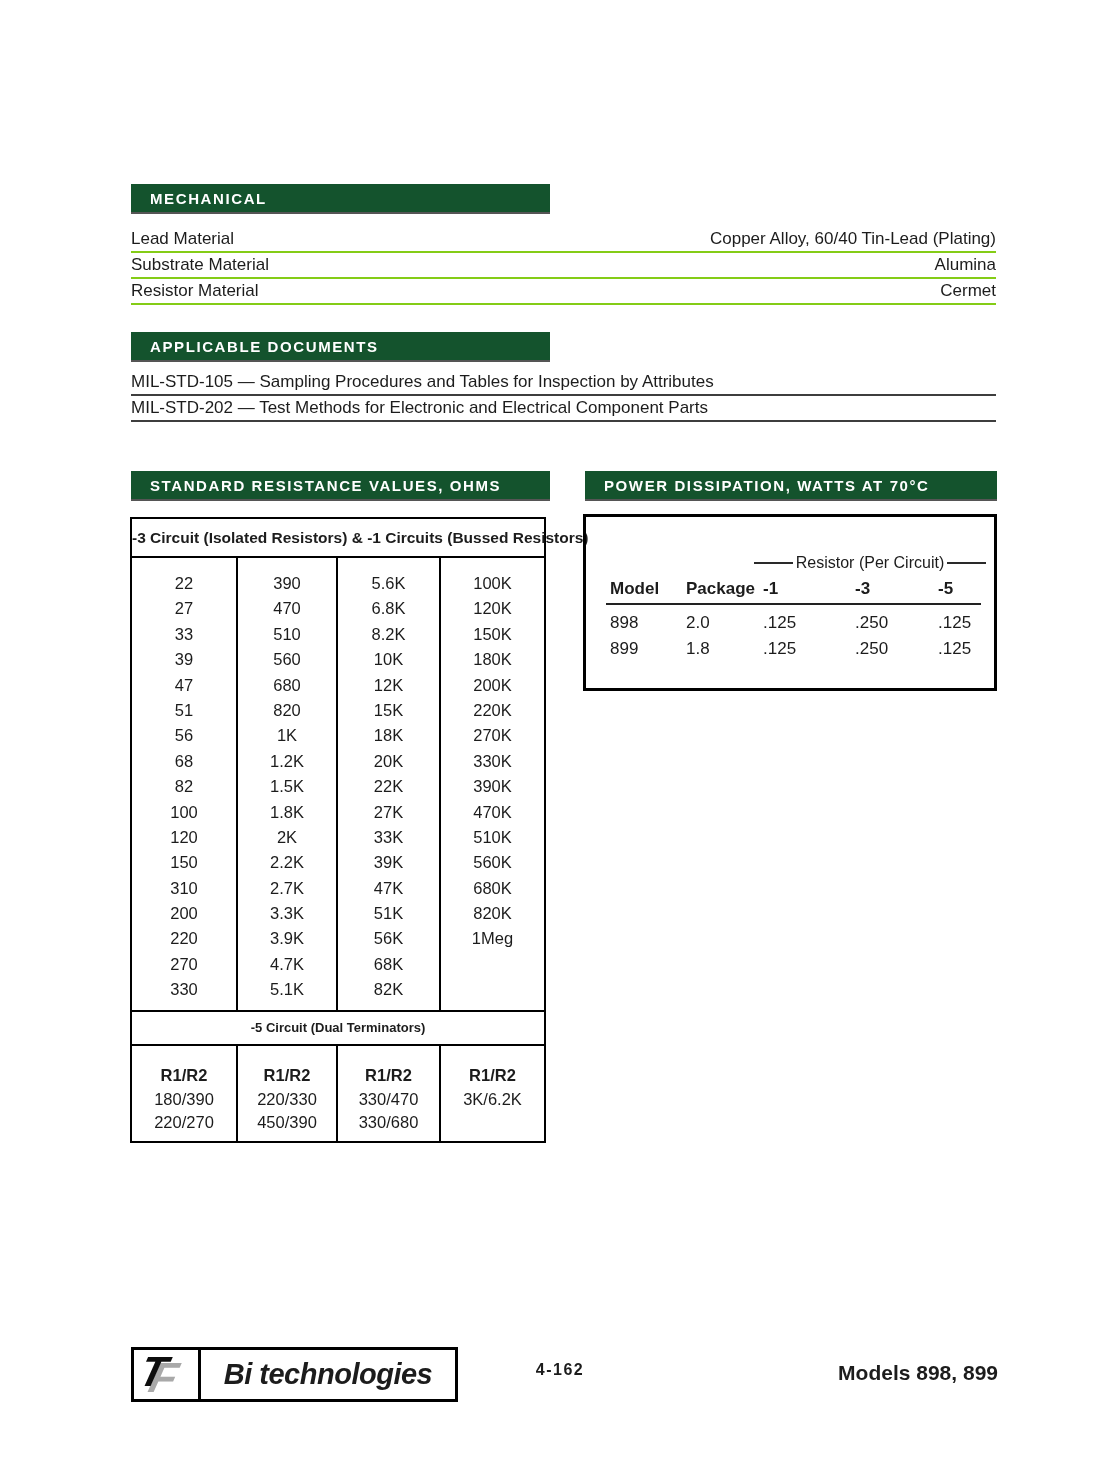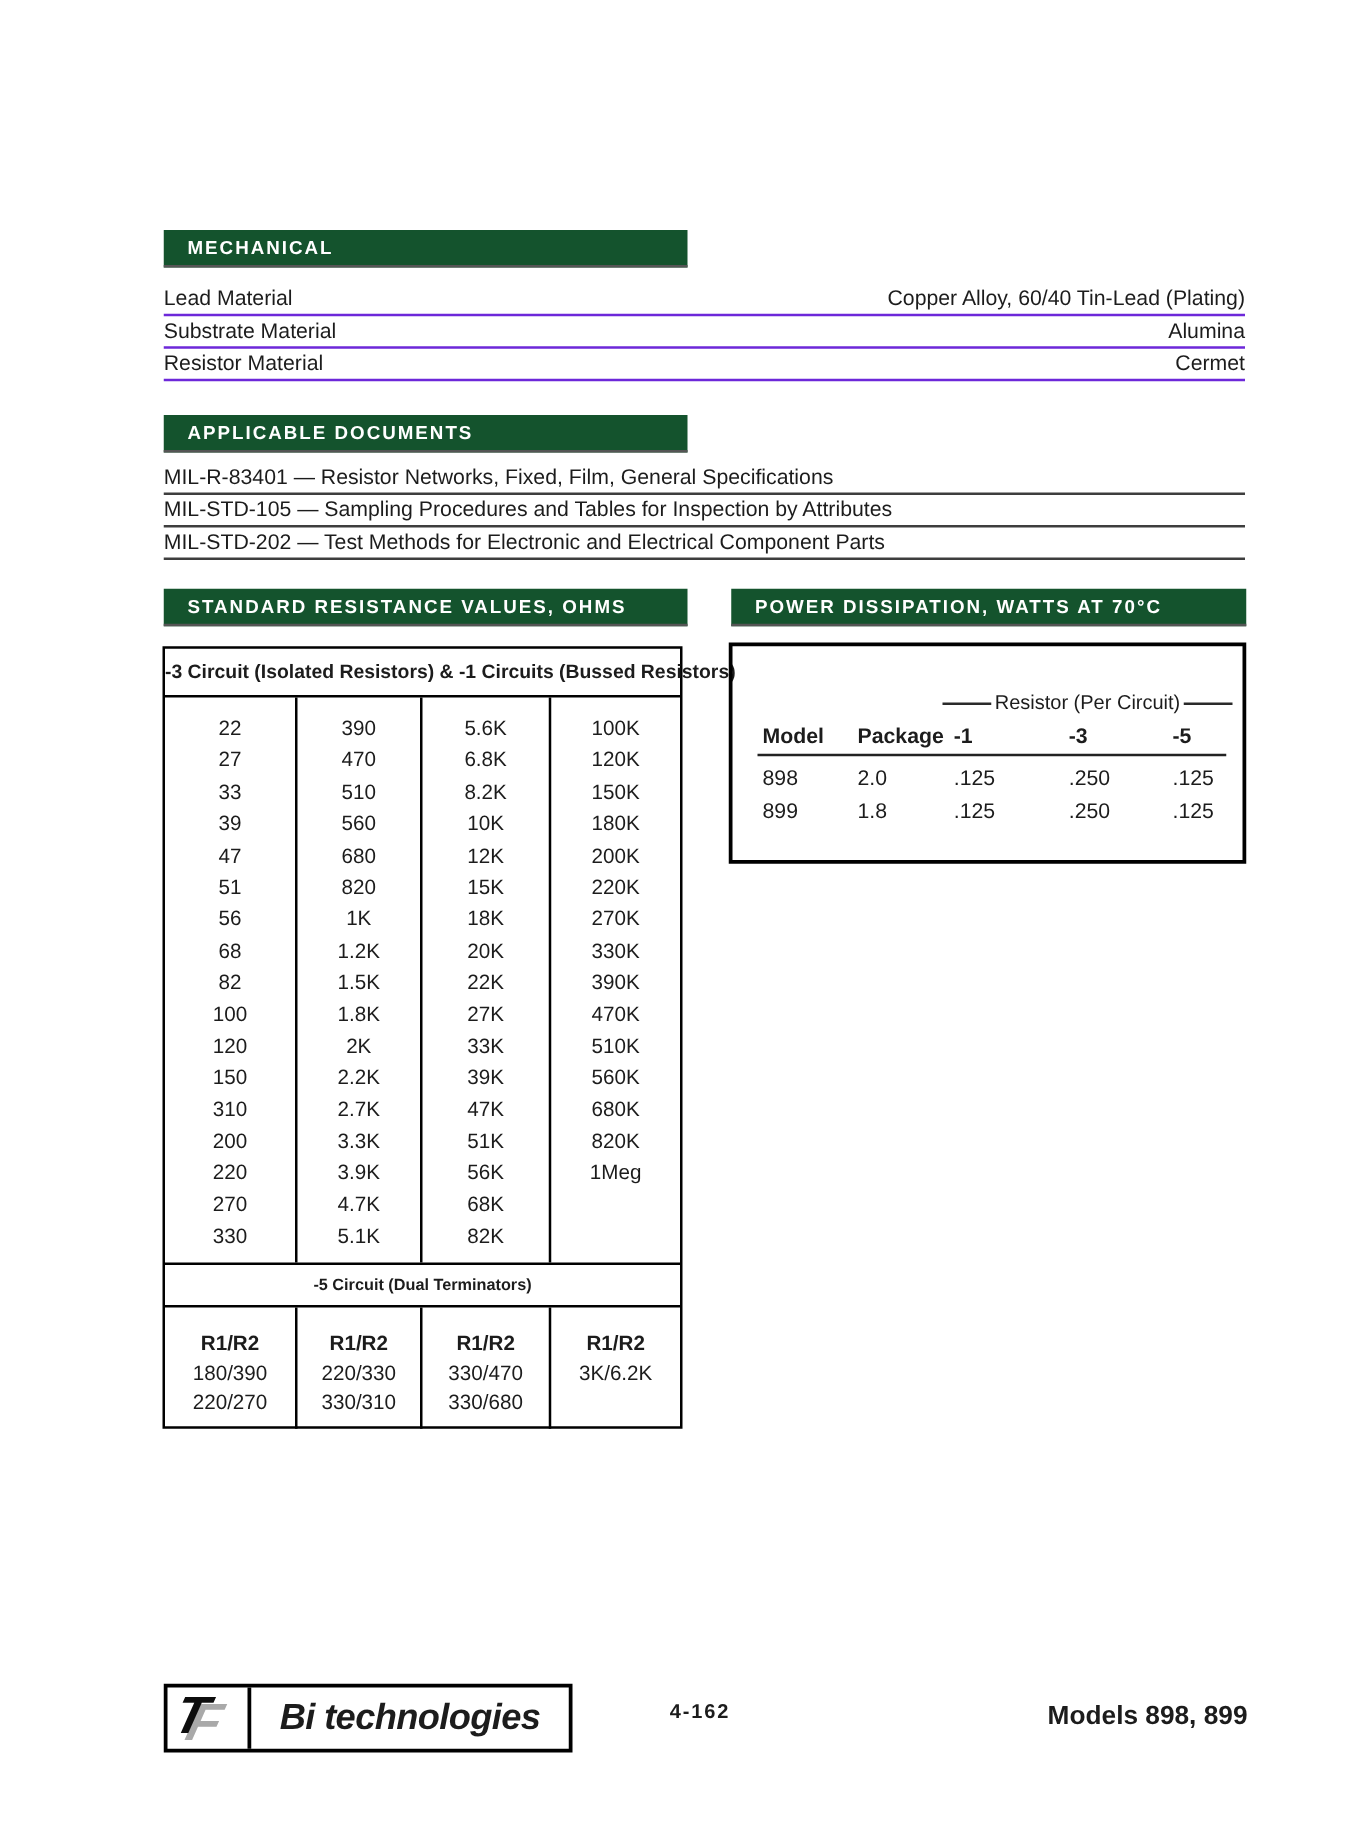--- a/index.html
+++ b/index.html
@@ -18,21 +18,21 @@
   }
   #bar-mech { left:131px; top:184px; width:419px; }
   #bar-docs { left:131px; top:332px; width:419px; }
   #bar-std  { left:131px; top:471px; width:419px; }
   #bar-pwr  { left:585px; top:471px; width:412px; }
 
   
   .kv-rows { position:absolute; left:131px; top:227px; width:865px; }
   .kv-row {
     display:flex; justify-content:space-between;
-    height:24px; line-height:24px; border-bottom:2px solid #6d28d9;
+    height:24px; line-height:24px; border-bottom:2px solid #84cc16;
     font-size:17px;
   }
   
   .doc-lines { position:absolute; left:131px; top:370px; width:865px; }
   .doc-line { height:24px; line-height:24px; border-bottom:2px solid #3e3e3e; font-size:17px; }
 
   
   .res-table {
     position:absolute; left:130px; top:517px; width:416px; height:626px;
     border:2px solid #000; box-sizing:border-box;
@@ -118,21 +118,20 @@
       <div class="kv-row">
         <span class="kv-label">Resistor Material</span>
         <span class="kv-value">Cermet</span>
       </div>
     </div>
 
   <div class="section-bar" id="bar-docs">
     <span>APPLICABLE DOCUMENTS</span>
   </div>
   <div class="doc-lines" id="doc-lines">
-      <div class="doc-line">MIL-R-83401 — Resistor Networks, Fixed, Film, General Specifications</div>
       <div class="doc-line">MIL-STD-105 — Sampling Procedures and Tables for Inspection by Attributes</div>
       <div class="doc-line">MIL-STD-202 — Test Methods for Electronic and Electrical Component Parts</div>
     </div>
 
   <div class="section-bar" id="bar-std">
     <span>STANDARD RESISTANCE VALUES, OHMS</span>
   </div>
   <div class="res-table">
     <div class="res-head">-3 Circuit (Isolated Resistors) &amp; -1 Circuits (Bussed Resistors)</div>
     <div class="res-values" id="res-values">
@@ -216,21 +215,21 @@
     <div class="dual-head">-5 Circuit (Dual Terminators)</div>
     <div class="dual-region" id="dual-region">
         <div class="dual-col col0">
           <div class="dual-header-cell">R1/R2</div>
           <div class="dual-cell">180/390</div>
           <div class="dual-cell">220/270</div>
         </div>
         <div class="dual-col col1">
           <div class="dual-header-cell">R1/R2</div>
           <div class="dual-cell">220/330</div>
-          <div class="dual-cell">330/310</div>
+          <div class="dual-cell">450/390</div>
         </div>
         <div class="dual-col col2">
           <div class="dual-header-cell">R1/R2</div>
           <div class="dual-cell">330/470</div>
           <div class="dual-cell">330/680</div>
         </div>
         <div class="dual-col col3">
           <div class="dual-header-cell">R1/R2</div>
           <div class="dual-cell">3K/6.2K</div>
           <div class="dual-cell"></div>

